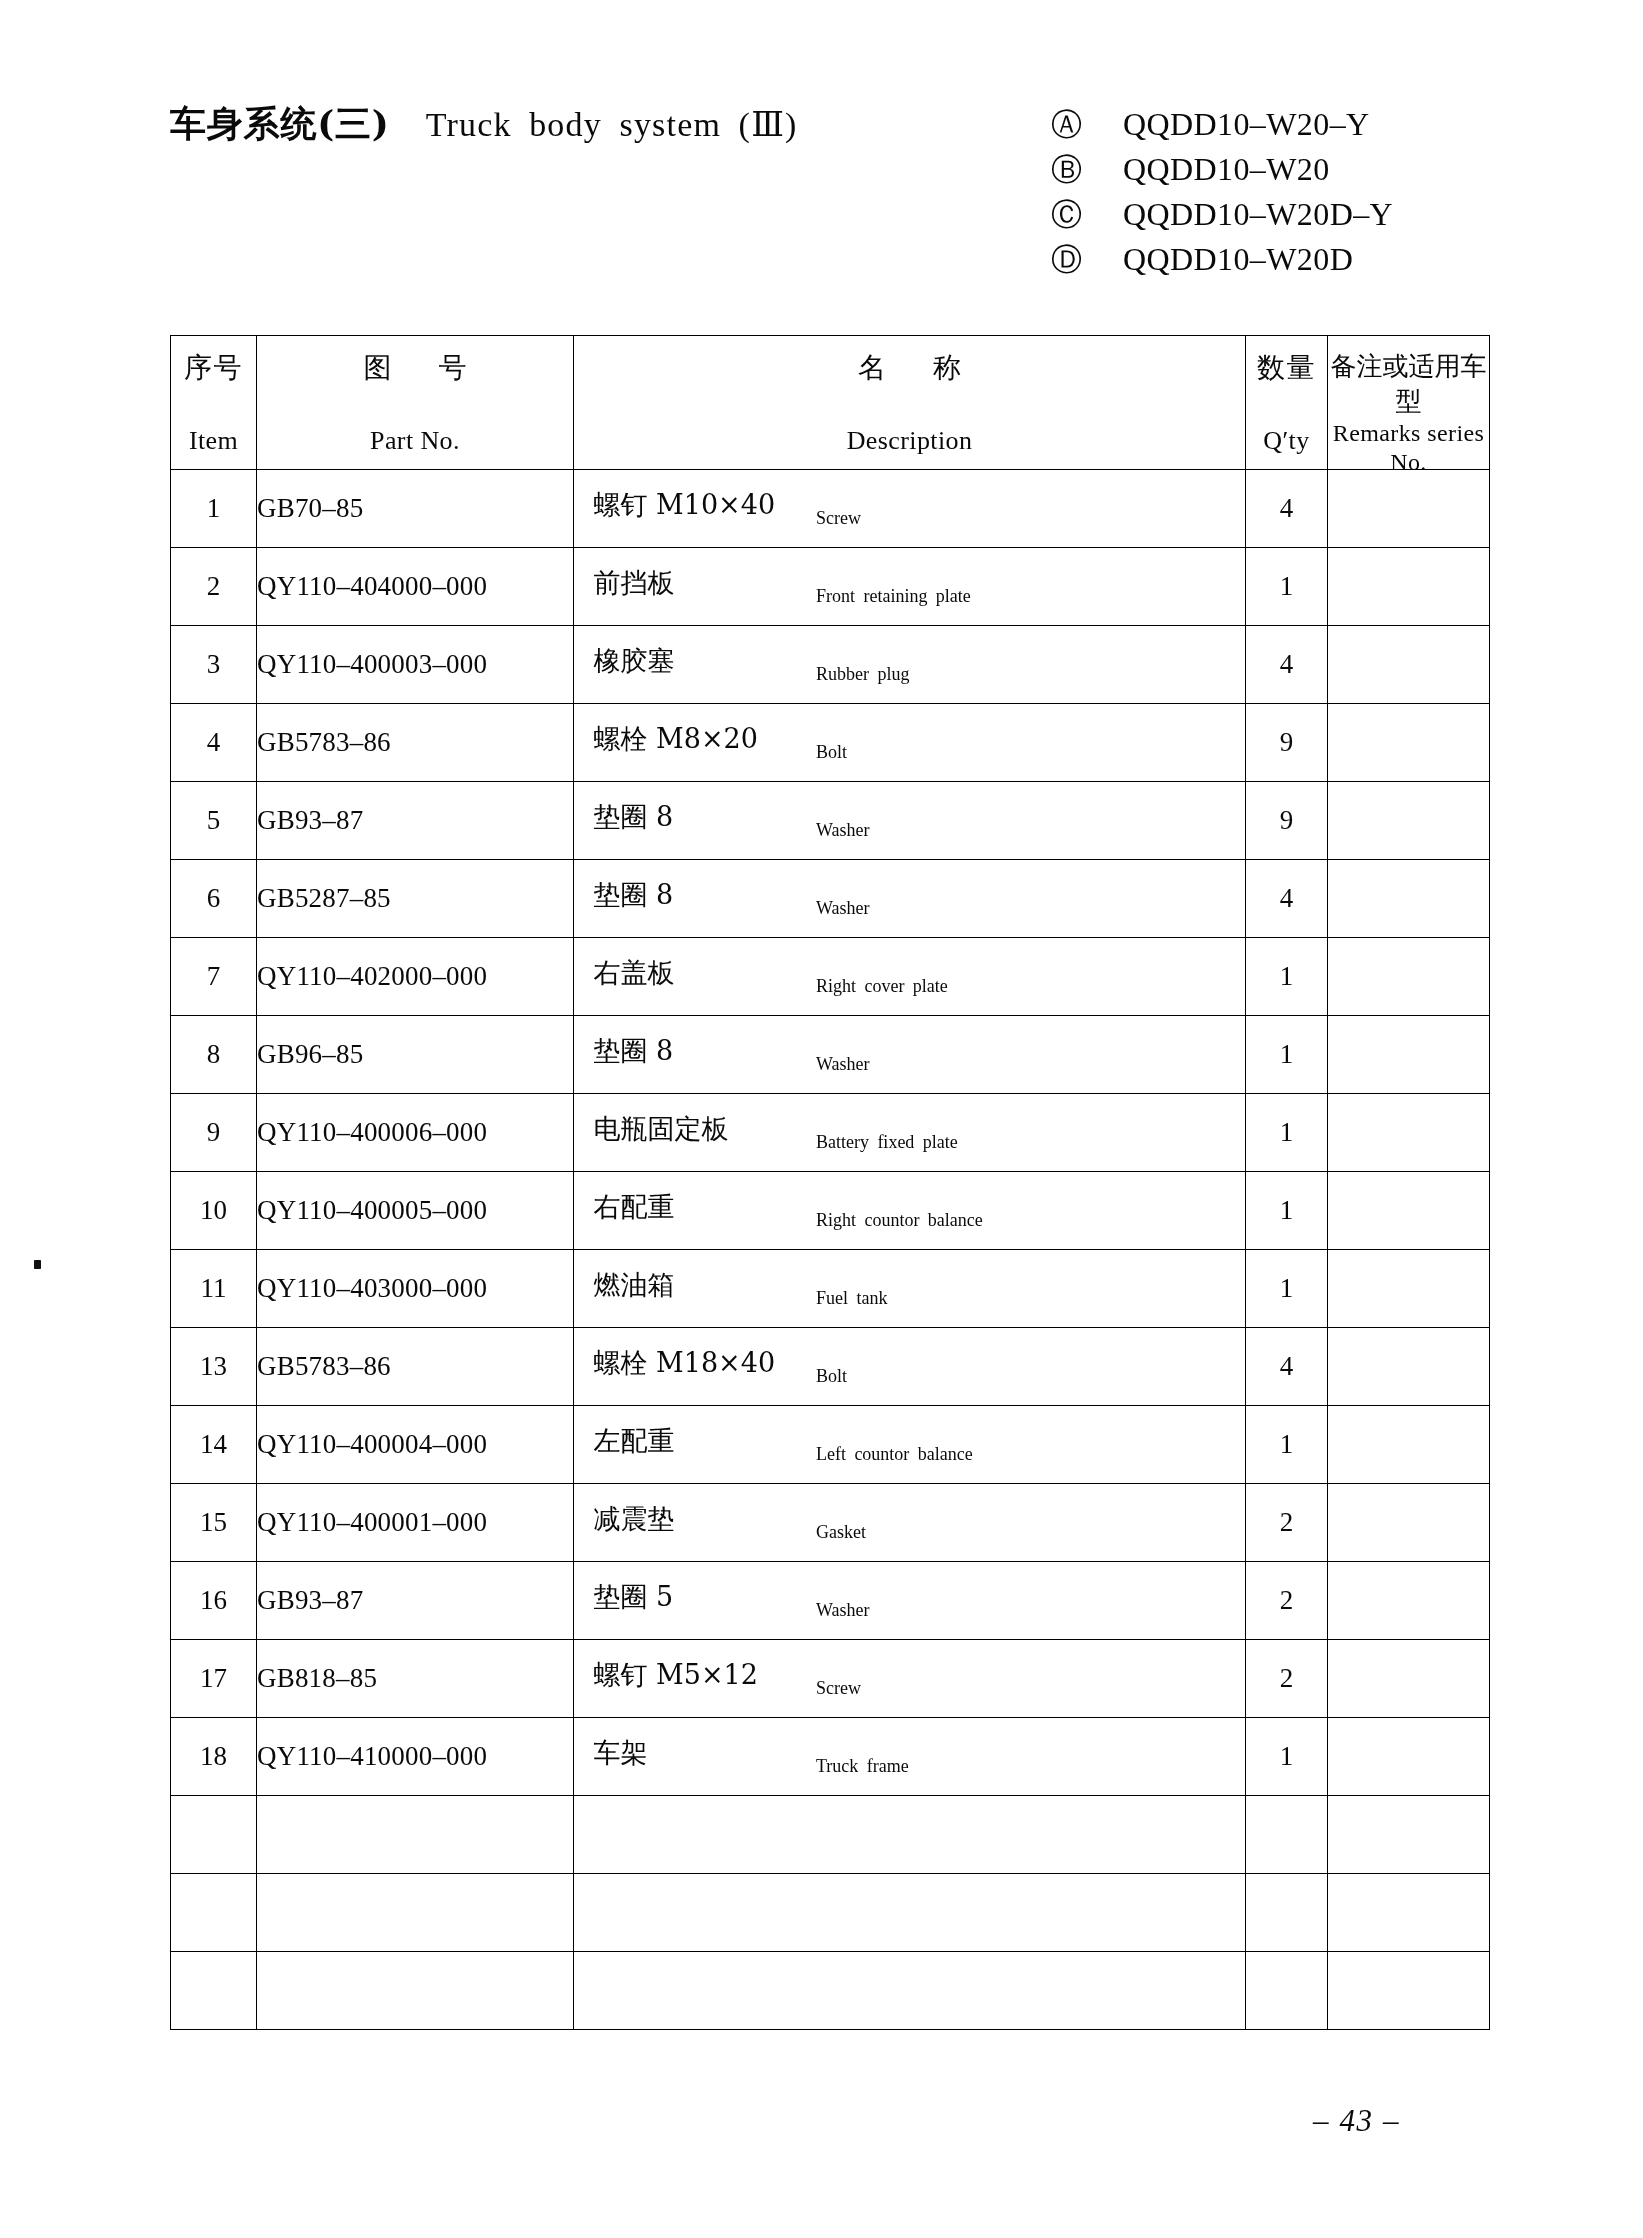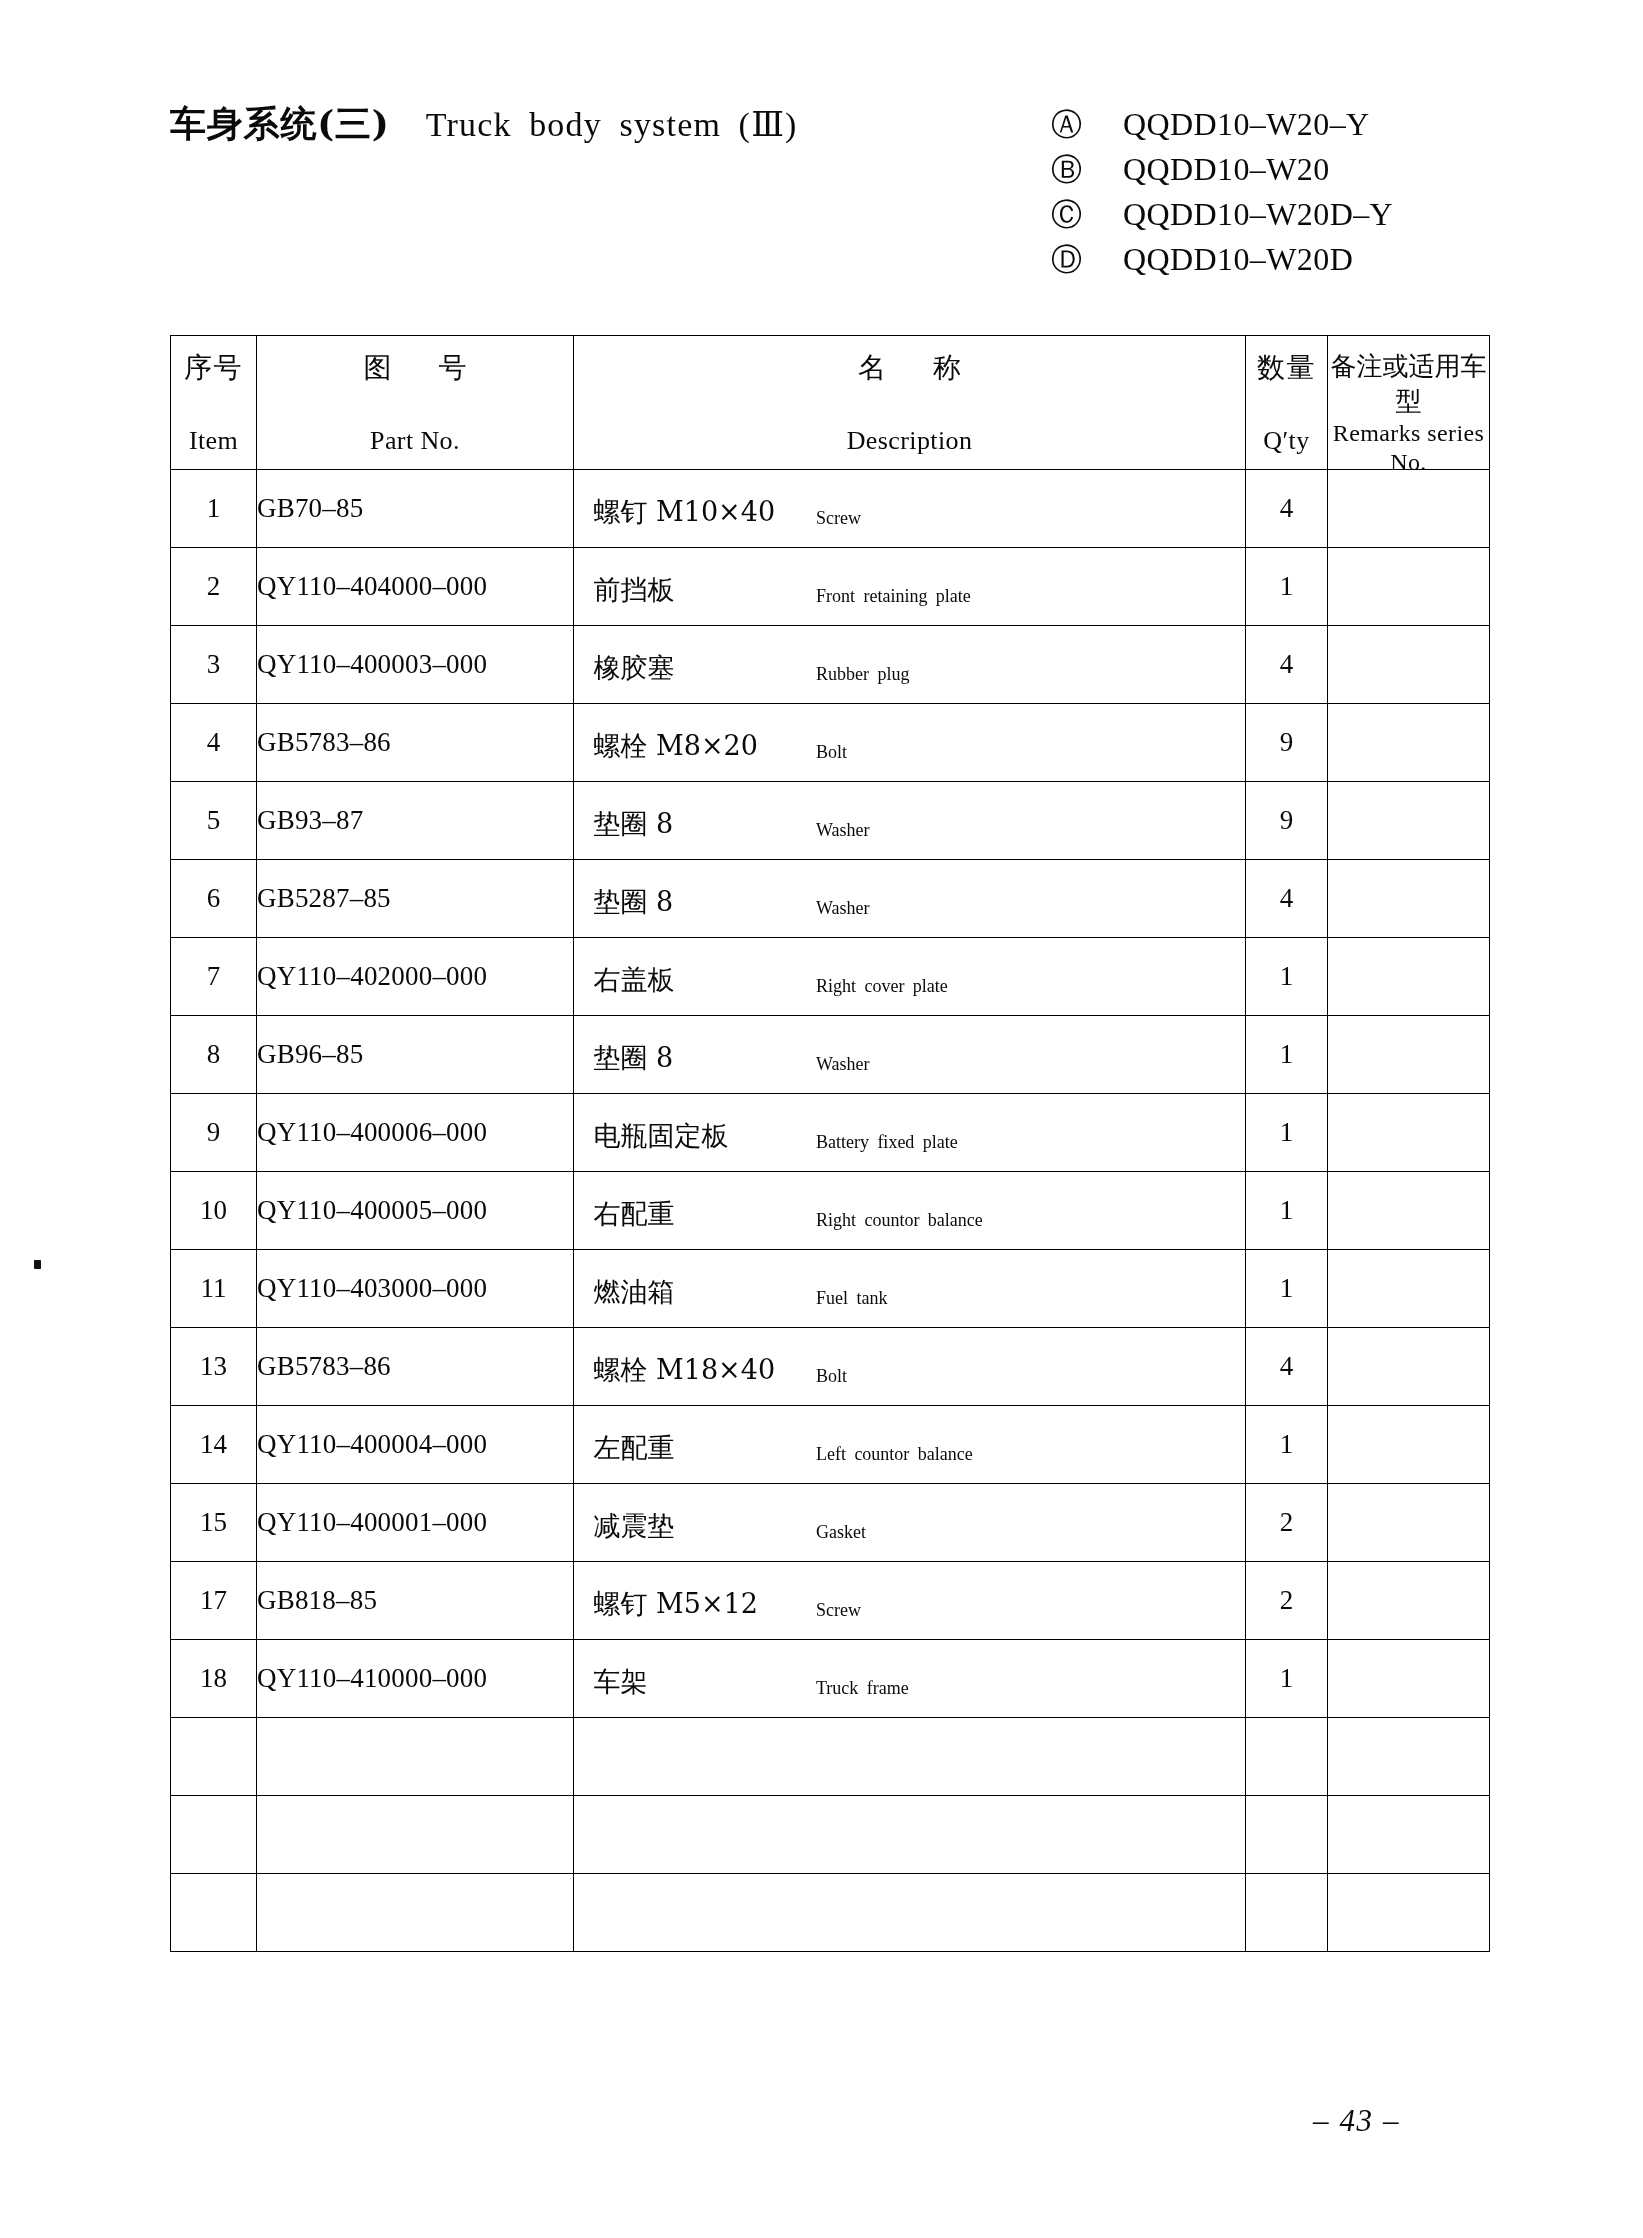--- a/index.html
+++ b/index.html
@@ -133,21 +133,21 @@
   .r-part {
     padding-left: 23.4px;
     font-size: 27px;
     letter-spacing: 0.2px;
   }
   .r-desc {
     padding: 0;
   }
   .desc-wrap {
     display: flex;
-    align-items: flex-end;
+    align-items: flex-start;
   }
   .desc-cn {
     width: 242px;
     padding-left: 19.5px;
     font-size: 27px;
     font-family: "DejaVu Serif", "Liberation Serif", serif;
     flex: none;
     box-sizing: border-box;
   }
   .desc-en {
@@ -422,20 +422,32 @@
         <td class="r-desc">
           <div class="desc-wrap">
             <span class="desc-cn">减震垫</span>
             <span class="desc-en">Gasket</span>
           </div>
         </td>
         <td class="r-qty">2</td>
         <td class="r-rem"></td>
       </tr>
       <tr>
+        <td class="r-item">16</td>
+        <td class="r-part">GB93–87</td>
+        <td class="r-desc">
+          <div class="desc-wrap">
+            <span class="desc-cn">垫圈 5</span>
+            <span class="desc-en">Washer</span>
+          </div>
+        </td>
+        <td class="r-qty">2</td>
+        <td class="r-rem"></td>
+      </tr>
+      <tr>
         <td class="r-item">17</td>
         <td class="r-part">GB818–85</td>
         <td class="r-desc">
           <div class="desc-wrap">
             <span class="desc-cn">螺钉 M5×12</span>
             <span class="desc-en">Screw</span>
           </div>
         </td>
         <td class="r-qty">2</td>
         <td class="r-rem"></td>

